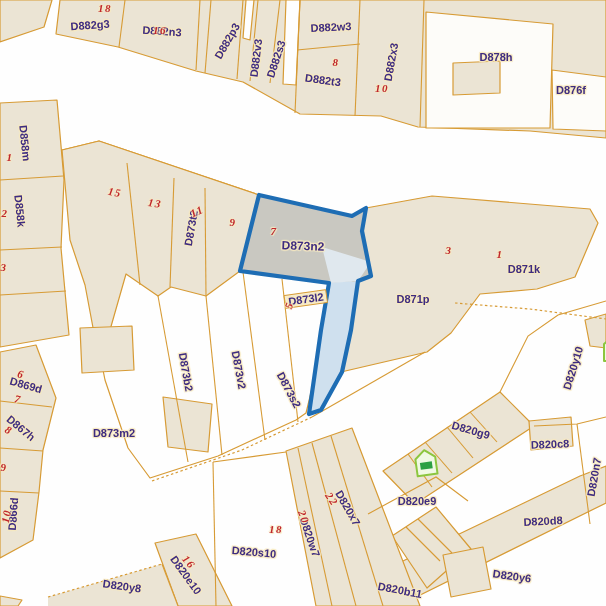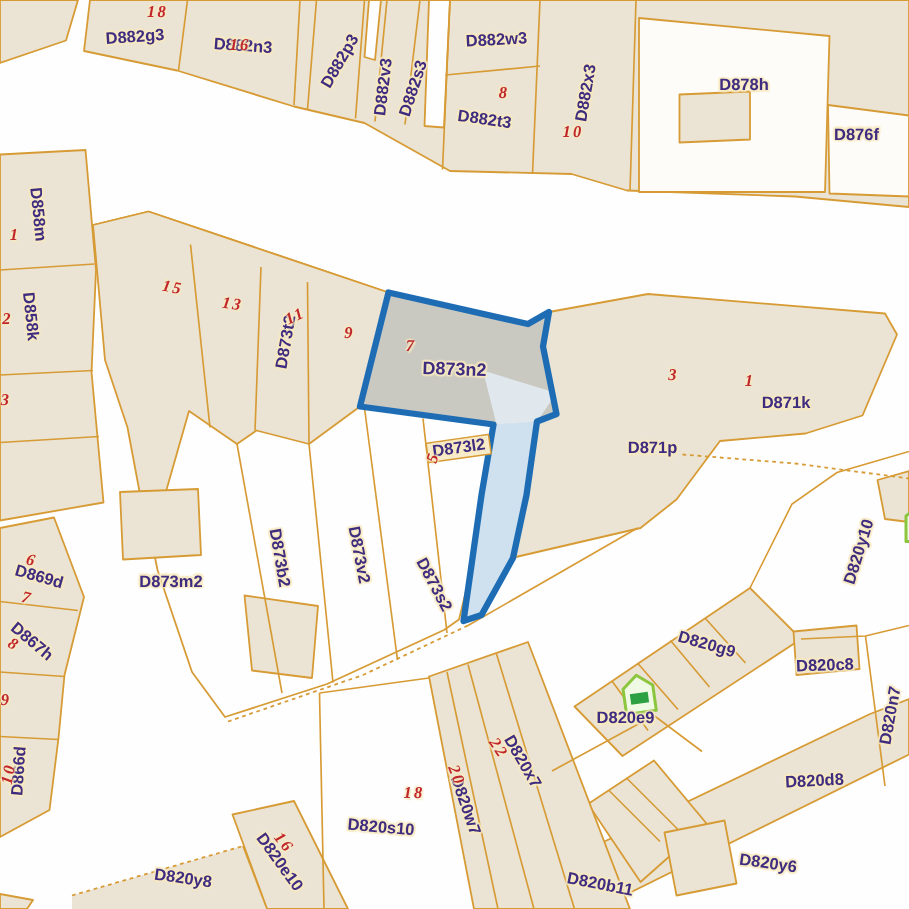--- a/index.html
+++ b/index.html
@@ -133,31 +133,31 @@
 <div class="plabel" style="left:496px;top:57px">D878h</div>
 <div class="plabel" style="left:571px;top:90px">D876f</div>
 <div class="plabel" style="left:25px;top:143px;--r:84deg">D858m</div>
 <div class="plabel" style="left:20px;top:211px;--r:84deg">D858k</div>
 <div class="plabel" style="left:26px;top:385px;--r:16deg">D869d</div>
 <div class="plabel" style="left:21px;top:428px;--r:40deg">D867h</div>
 <div class="plabel" style="left:13px;top:514px;--r:-86deg">D866d</div>
 <div class="plabel" style="left:191px;top:228px;--r:-80deg">D873t2</div>
 <div class="plabel" style="left:303px;top:246px;--r:2deg;font-size:12px">D873n2</div>
 <div class="plabel boxed" style="left:306px;top:299px;--r:-8deg">D873l2</div>
-<div class="plabel" style="left:114px;top:388px">D873m2</div>
+<div class="plabel" style="left:114px;top:433px">D873m2</div>
 <div class="plabel" style="left:186px;top:372px;--r:80deg">D873b2</div>
 <div class="plabel" style="left:239px;top:370px;--r:79deg">D873v2</div>
 <div class="plabel" style="left:289px;top:390px;--r:62deg">D873s2</div>
-<div class="plabel" style="left:435px;top:299px">D871p</div>
+<div class="plabel" style="left:413px;top:299px">D871p</div>
 <div class="plabel" style="left:524px;top:269px">D871k</div>
 <div class="plabel" style="left:573px;top:368px;--r:-73deg">D820y10</div>
 <div class="plabel" style="left:471px;top:430px;--r:16deg">D820g9</div>
 <div class="plabel" style="left:550px;top:444px;--r:-2deg">D820c8</div>
 <div class="plabel" style="left:594px;top:477px;--r:-80deg">D820n7</div>
-<div class="plabel" style="left:417px;top:479px">D820e9</div>
+<div class="plabel" style="left:417px;top:501px">D820e9</div>
 <div class="plabel" style="left:543px;top:521px;--r:-3deg">D820d8</div>
 <div class="plabel" style="left:512px;top:576px;--r:8deg">D820y6</div>
 <div class="plabel" style="left:400px;top:590px;--r:11deg">D820b11</div>
 <div class="plabel" style="left:122px;top:586px;--r:8deg">D820y8</div>
 <div class="plabel" style="left:254px;top:552px;--r:5deg">D820s10</div>
 <div class="plabel" style="left:186px;top:575px;--r:54deg">D820e10</div>
 <div class="plabel" style="left:310px;top:537px;--r:71deg">D820w7</div>
 <div class="plabel" style="left:348px;top:508px;--r:60deg">D820x7</div>
 
 <div class="rnum" style="left:105px;top:8px">18</div>

